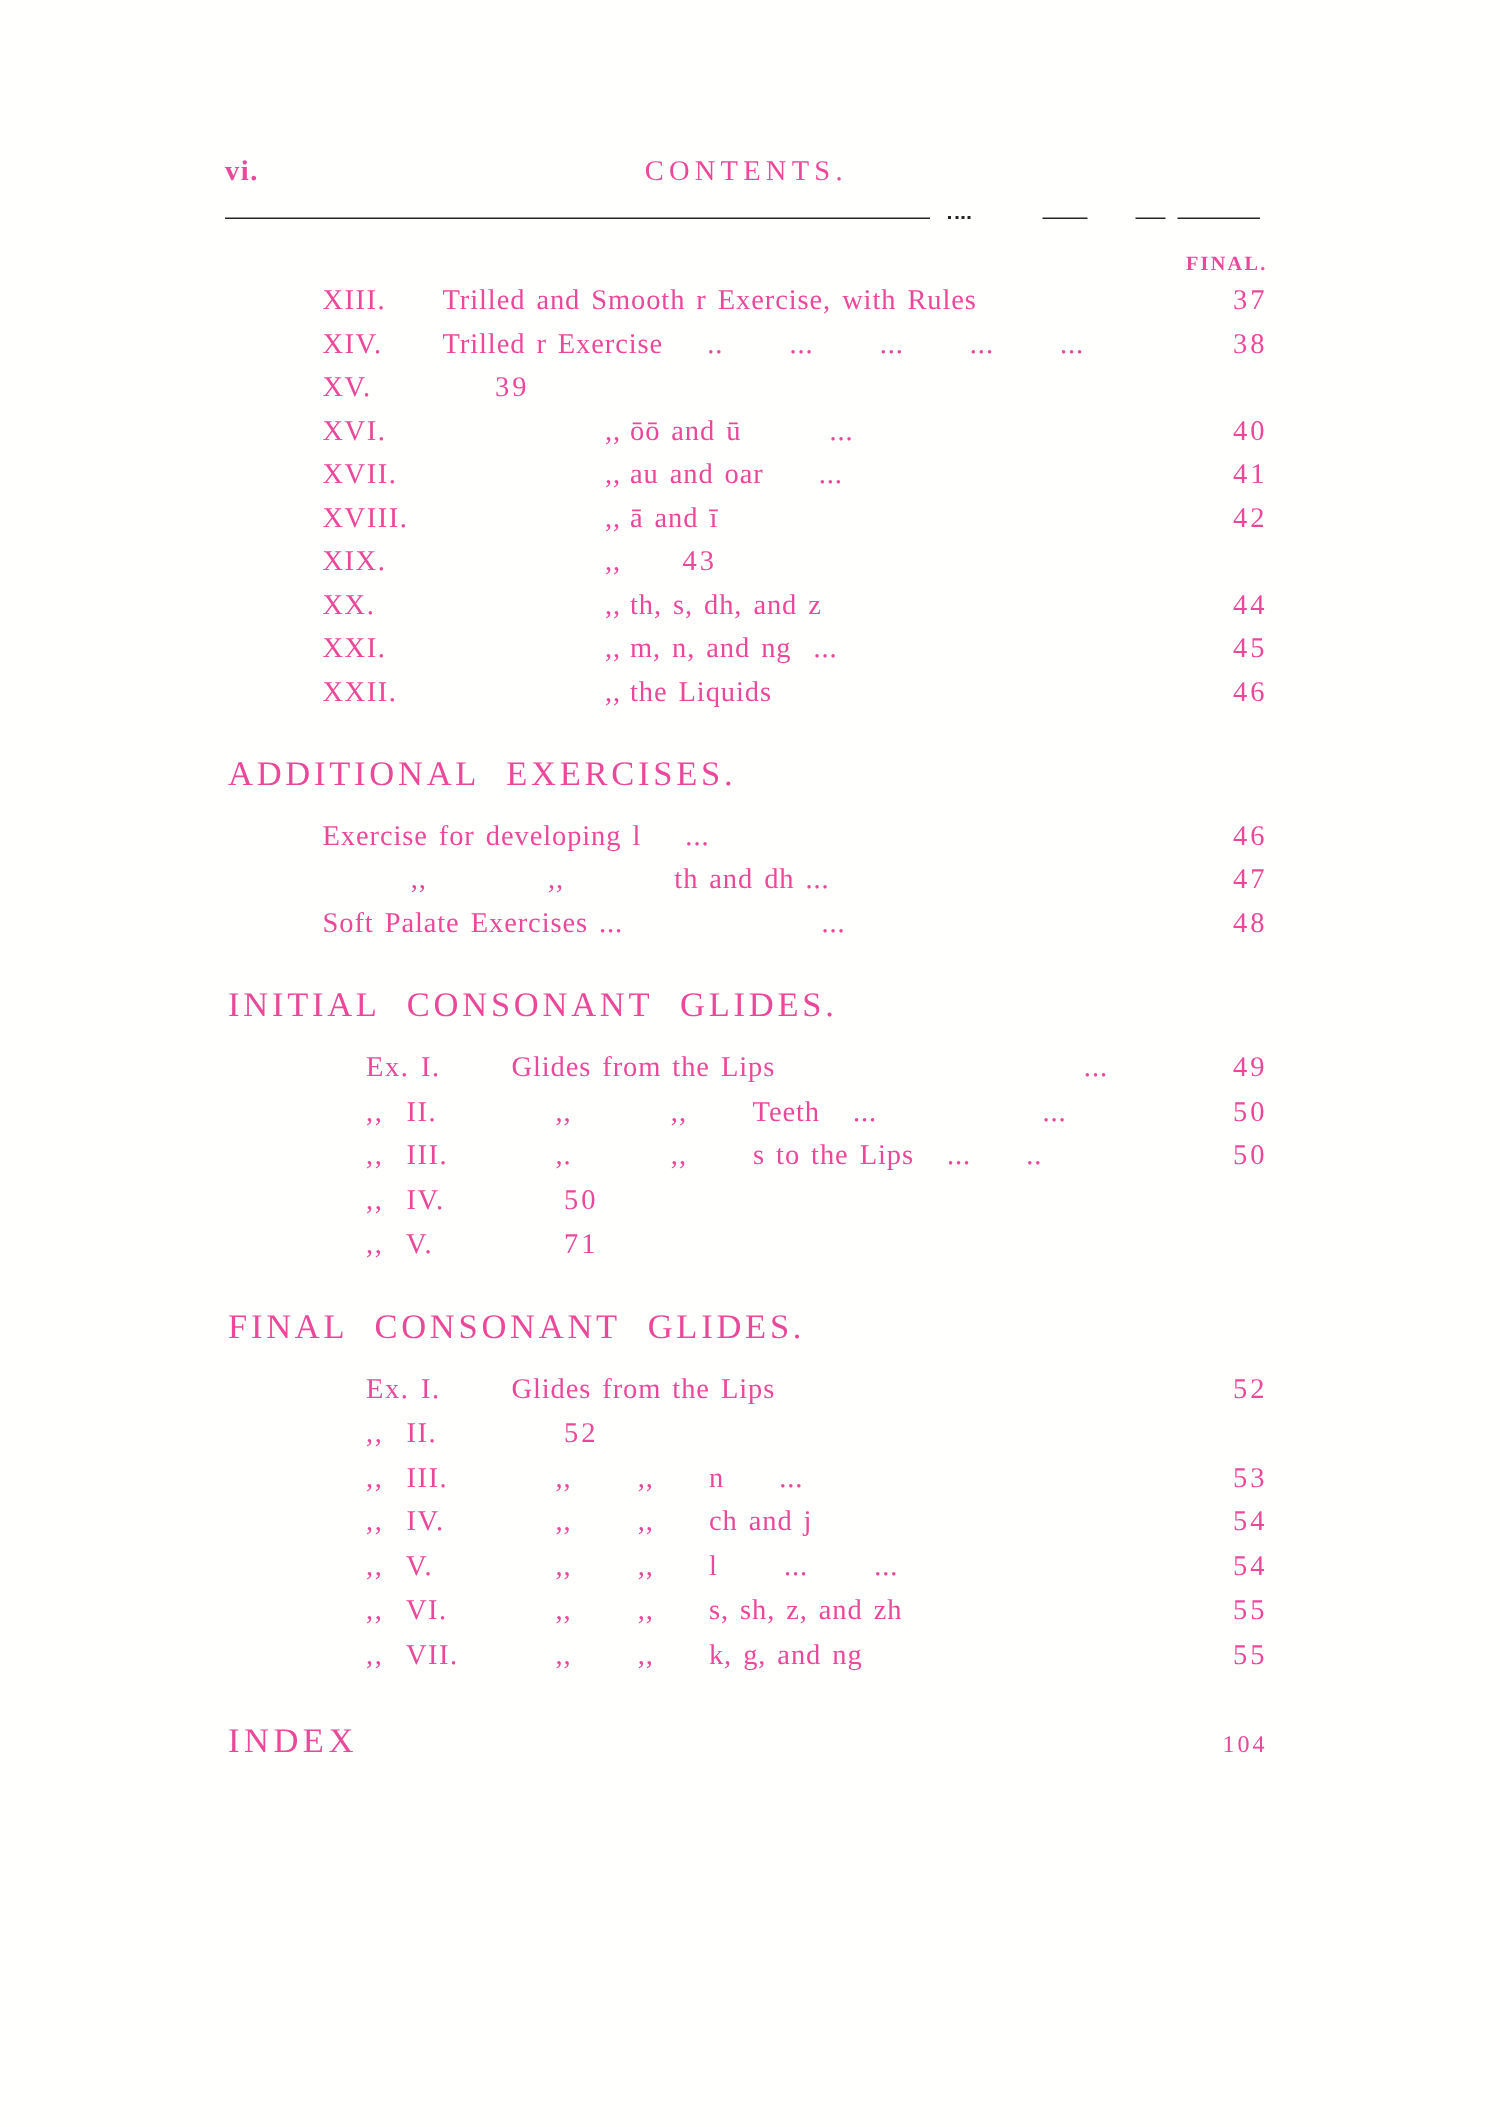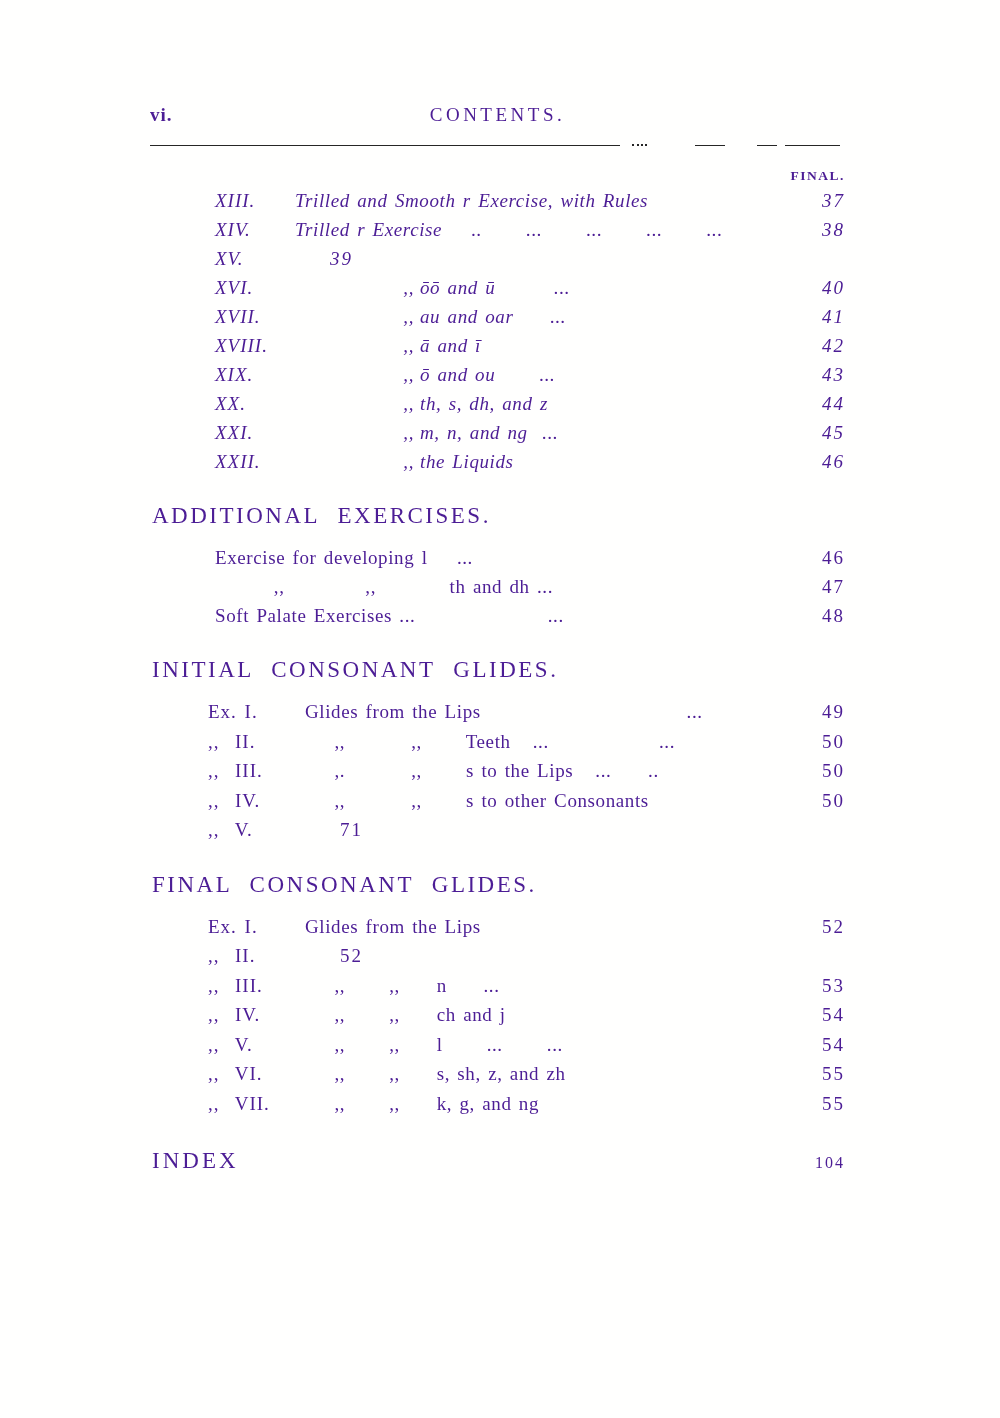--- a/index.html
+++ b/index.html
@@ -1,45 +1,45 @@
 <!DOCTYPE html>
 <html><head>
 <meta charset="utf-8">
 <style>
   html,body{margin:0;padding:0;background:#ffffff;}
   .page{
     width:1000px;height:1418px;position:relative;background:#fffffe;
-    font-family:"Liberation Serif", serif;color:#4c1d95;overflow:hidden;
+    font-family:"Liberation Serif", serif;color:#ec4899;overflow:hidden;
   }
   .content{position:absolute;left:150px;top:104px;width:695px;}
   
   .hdr{display:flex;align-items:baseline;}
   .folio{width:110px;font-size:19px;font-weight:bold;letter-spacing:1px;}
   .htitle{flex:1;text-align:center;font-size:19px;letter-spacing:3.5px;}
   .hpad{width:110px;}
   
   .rule{display:flex;align-items:center;height:6px;margin-top:16px;}
   .rule i{display:block;height:0;}
   .seg{border-top:1.7px solid #262626;}
   .dotseg{border-top:2.2px dotted #262626;}
   
   .page-label{text-align:right;font-size:13.5px;letter-spacing:1.5px;margin-top:20px;font-weight:bold;}
   
   .row{display:flex;align-items:baseline;font-size:19px;line-height:29px;letter-spacing:0.6px;word-spacing:2px;}
   .row .txt{flex:1;white-space:pre;overflow:hidden;}
   .page-num{width:58px;text-align:right;letter-spacing:2px;white-space:nowrap;}
   
   .toc-main{margin-top:2px;}
-  .main-row{margin-left:65px;font-style:italic;}
+  .main-row{margin-left:65px;}
   .main-row .num{width:80px;letter-spacing:1px;white-space:nowrap;}
   .ditto-col{width:125px;text-align:right;padding-right:6px;box-sizing:border-box;}
   
   .section-heading{font-size:23px;letter-spacing:2.5px;word-spacing:10px;margin:27px 0 14px 2px;}
   .add-row{margin-left:65px;}
-  .glide-row{margin-left:58px;line-height:29.5px;}
+  .glide-row{margin-left:94px;line-height:29.5px;}
   .glide-row .num{width:97px;letter-spacing:1px;white-space:pre;}
   
   .index-row{display:flex;align-items:baseline;margin-top:30px;justify-content:flex-end;}
   .index-heading{flex:1;font-size:23px;letter-spacing:3px;margin-left:2px;}
   .index-page{font-size:16px;}
 </style>
 </head>
 <body>
 
 <div class="page">
@@ -90,21 +90,20 @@
         </div>
         <div class="row main-row">
           <span class="num">XVIII.</span>
           <span class="ditto-col">,,</span>
           <span class="txt">ā and ī</span>
           <span class="page-num">42</span>
         </div>
         <div class="row main-row">
           <span class="num">XIX.</span>
           <span class="ditto-col">,,</span>
-          <span class="txt">ō and ou      ...</span>
           <span class="page-num">43</span>
         </div>
         <div class="row main-row">
           <span class="num">XX.</span>
           <span class="ditto-col">,,</span>
           <span class="txt">th, s, dh, and z</span>
           <span class="page-num">44</span>
         </div>
         <div class="row main-row">
           <span class="num">XXI.</span>
@@ -148,21 +147,20 @@
             <span class="txt">    ,,         ,,      Teeth   ...               ...</span>
             <span class="page-num">50</span>
           </div>
           <div class="row glide-row">
             <span class="num">,,  III.</span>
             <span class="txt">    ,.         ,,      s to the Lips   ...     ..</span>
             <span class="page-num">50</span>
           </div>
           <div class="row glide-row">
             <span class="num">,,  IV.</span>
-            <span class="txt">    ,,         ,,      s to other Consonants</span>
             <span class="page-num">50</span>
           </div>
           <div class="row glide-row">
             <span class="num">,,  V.</span>
             <span class="page-num">71</span>
           </div>
         </div>
         <div class="section">
           <div class="section-heading">FINAL CONSONANT GLIDES.</div>
           <div class="row glide-row">

